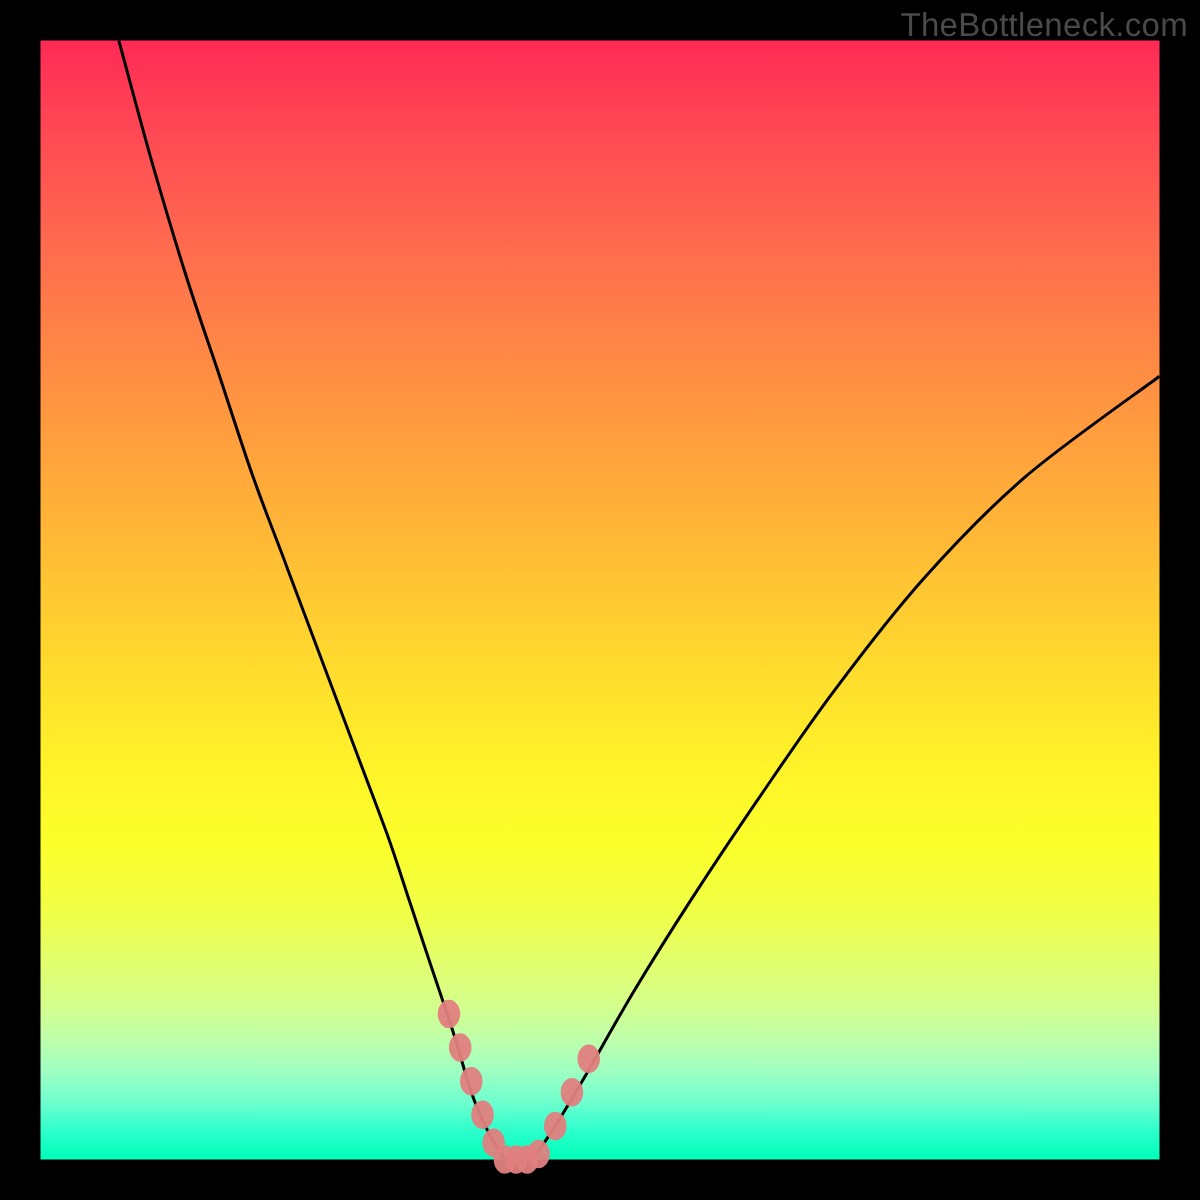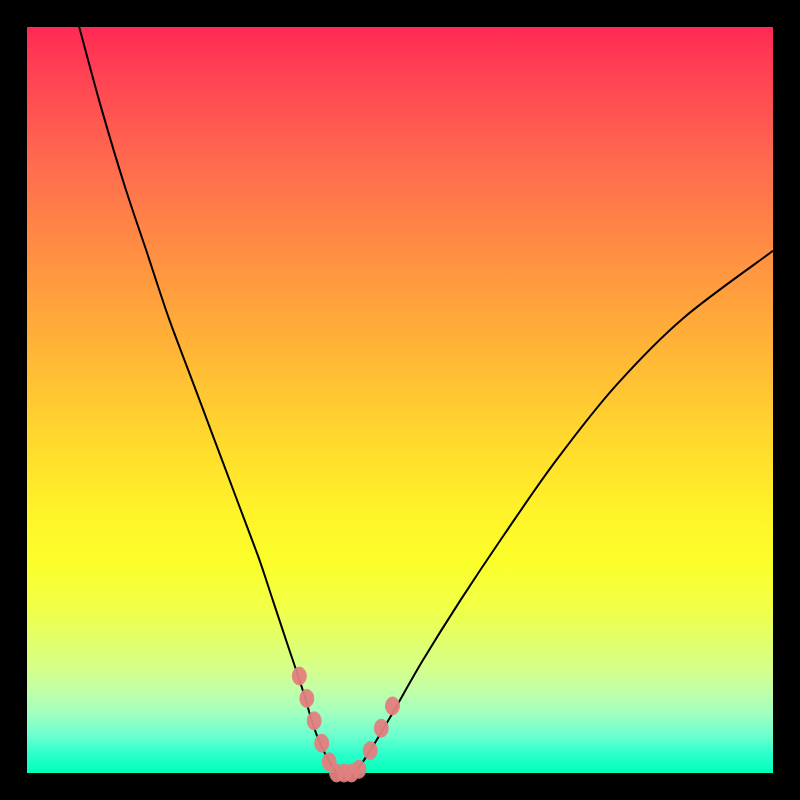--- a/index.html
+++ b/index.html
@@ -91,13 +91,14 @@
           <rect x="302.6" y="737.0" width="14" height="18" rx="7" ry="9" class="marker"></rect>
           <rect x="310.1" y="737.0" width="14" height="18" rx="7" ry="9" class="marker"></rect>
           <rect x="317.5" y="737.0" width="14" height="18" rx="7" ry="9" class="marker"></rect>
           <rect x="325.0" y="733.3" width="14" height="18" rx="7" ry="9" class="marker"></rect>
           <rect x="336.2" y="714.6" width="14" height="18" rx="7" ry="9" class="marker"></rect>
           <rect x="347.3" y="692.2" width="14" height="18" rx="7" ry="9" class="marker"></rect>
           <rect x="358.5" y="669.9" width="14" height="18" rx="7" ry="9" class="marker"></rect>
         </g>
     </svg>
   </div>
+  <div class="watermark">TheBottleneck.com</div>
 </div>
 
 </body></html>

